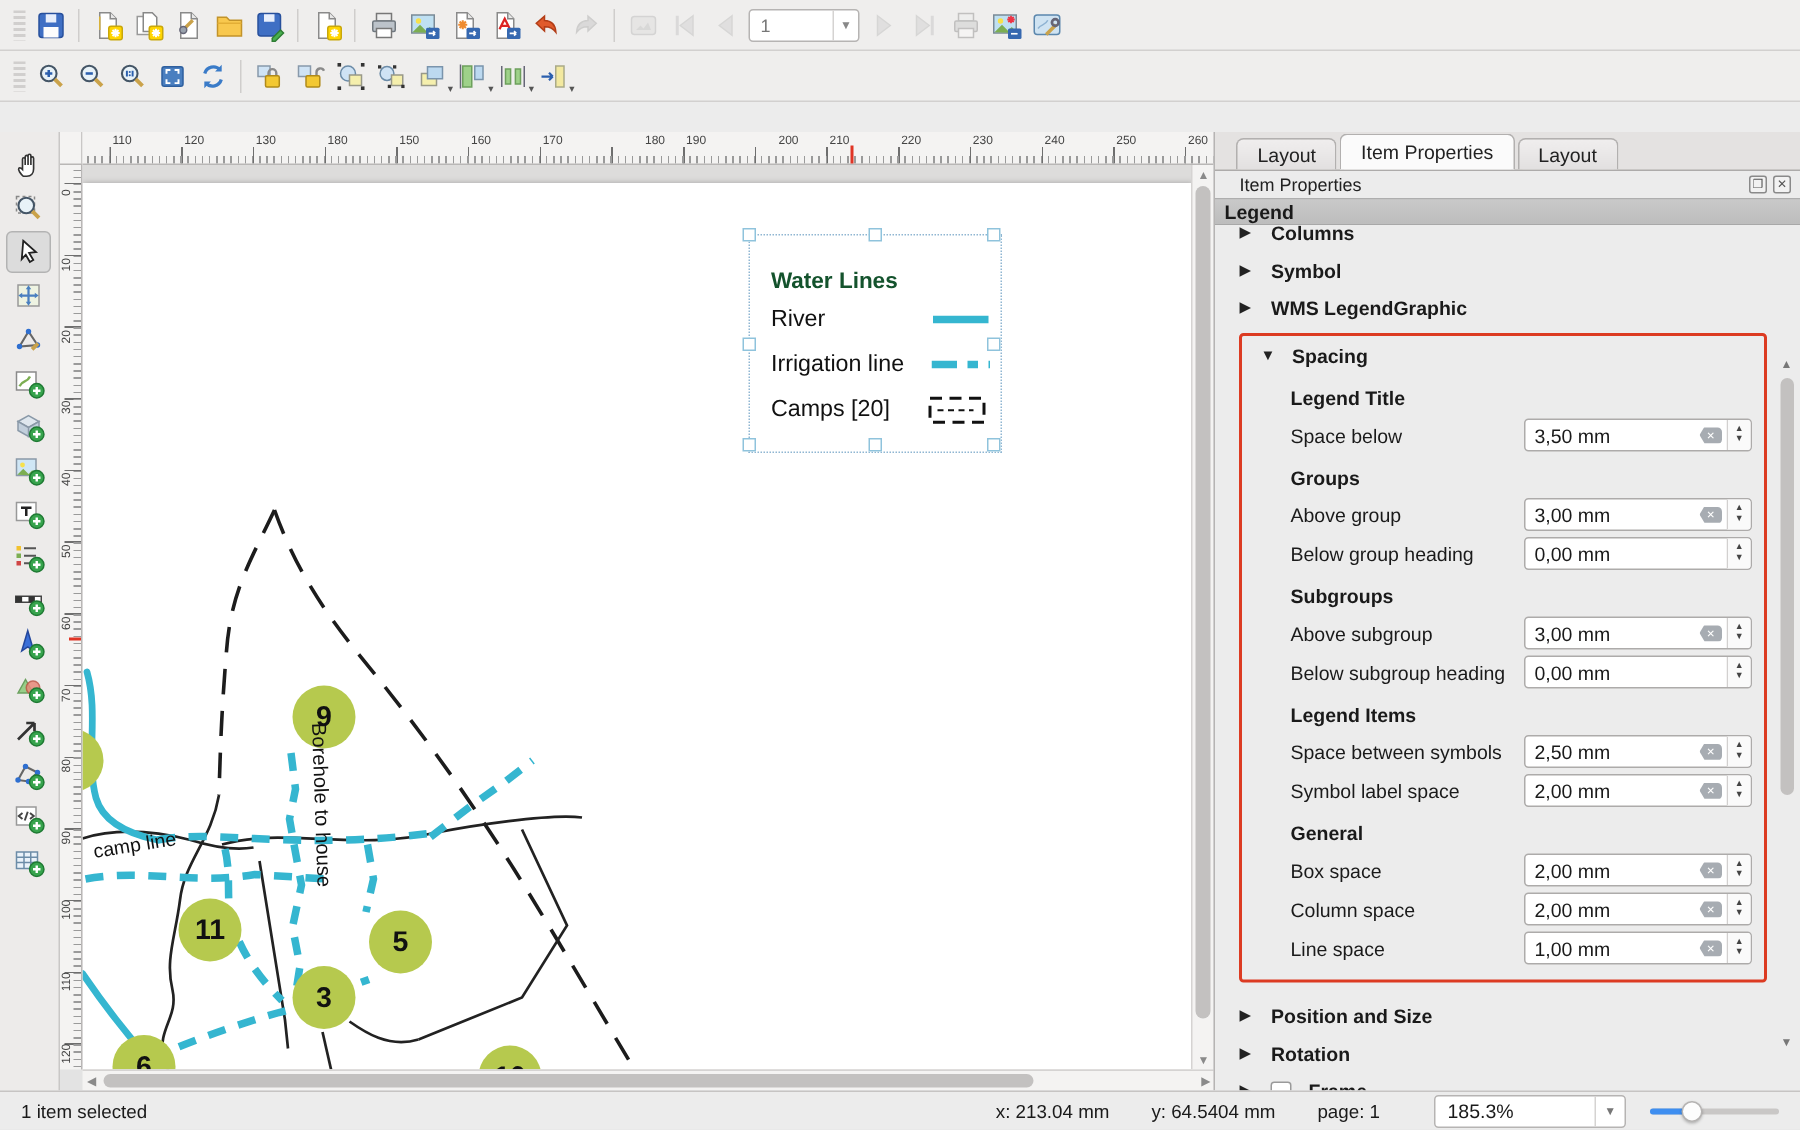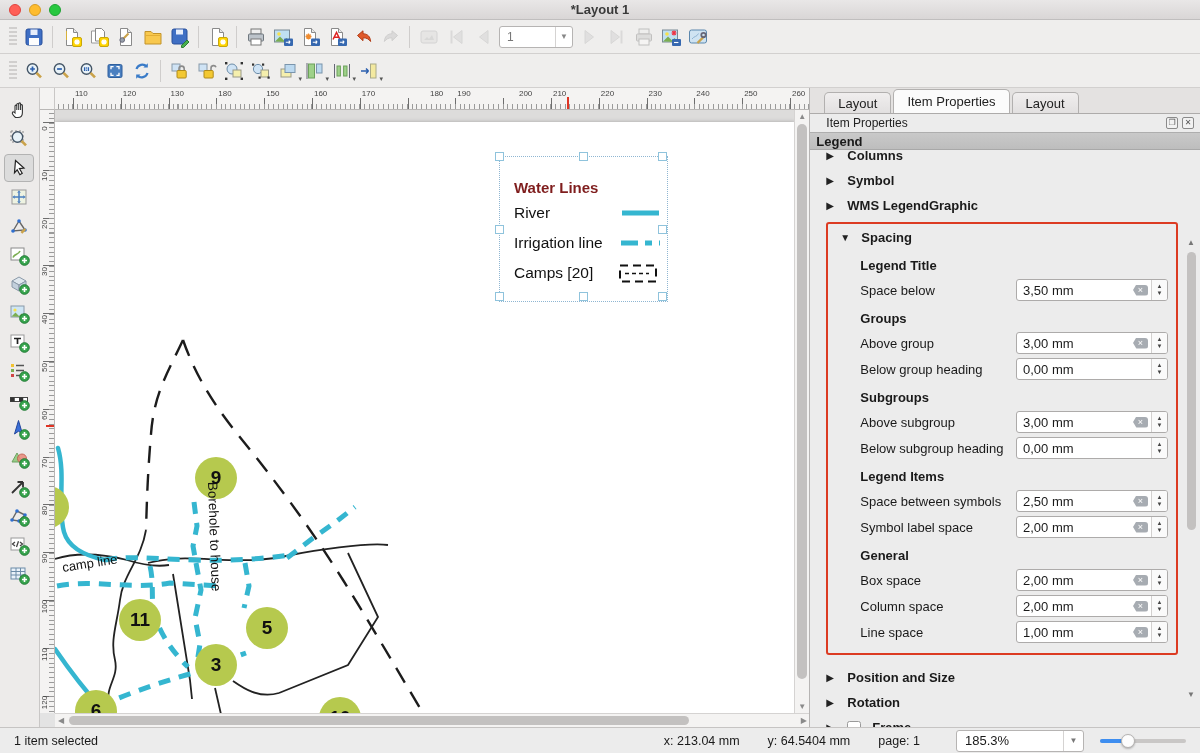--- a/index.html
+++ b/index.html
@@ -62,21 +62,21 @@
 
   .vscroll { position:absolute; right:0; top:22px; width:15px; height:603px; background:#f4f3f2; border-left:1px solid #d5d3d2; }
   .vscroll .thumb { position:absolute; left:2px; width:10px; border-radius:5px; background:#c3c1c0; }
   .hscroll { position:absolute; left:15px; bottom:0; width:755px; height:14px; background:#f4f3f2; border-top:1px solid #d5d3d2; }
   .hscroll .thumb { position:absolute; top:2px; height:9px; border-radius:5px; background:#c3c1c0; }
   .sarrow { position:absolute; font-size:8px; color:#8a8a8a; top:2px; }
 
   
   .legend-box { position:absolute; left:445px; top:47px; width:167px; height:144px; background:#fff;
     outline:1px dotted #8fb6d2; }
-  .legend-title { position:absolute; left:14px; top:22px; font-size:15px; font-weight:600; color:#7f1d1d; }
+  .legend-title { position:absolute; left:14px; top:22px; font-size:15px; font-weight:600; color:#14532d; }
   .legend-row { position:absolute; left:14px; width:146px; height:24px; display:flex; align-items:center; }
   .legend-row .lab { font-size:15.5px; color:#111; flex:1; }
   .handle { position:absolute; width:9px; height:9px; background:#fff; border:1.5px solid #8fc3dc; }
 
   
   .rpanel { width:391px; background:#ececec; border-left:1px solid #b6b4b3; display:flex; flex-direction:column; position:relative; }
   .tabbar { height:26px; background:#e4e2e1; border-bottom:1px solid #adabaa; display:flex; align-items:flex-end; padding-left:14px; gap:2px; }
   .tab { height:21px; padding:0 13px; font-size:13px; color:#222; background:linear-gradient(#f0eeee,#e2e0e0);
     border:1px solid #b2b0af; border-bottom:none; border-radius:5px 5px 0 0; display:flex; align-items:center; }
   .tab.active { background:#fbfbfb; height:24px; }
@@ -116,28 +116,20 @@
   .slider { position:relative; width:86px; height:14px; }
   .slider .track { position:absolute; top:5.5px; left:0; right:0; height:3.5px; border-radius:2px; background:#c9c7c6; }
   .slider .fill { position:absolute; top:5.5px; left:0; width:27px; height:3.5px; border-radius:2px; background:#3e8ef0; }
   .slider .knob { position:absolute; top:0; left:21px; width:14px; height:14px; border-radius:50%; background:#fdfdfd; border:1px solid #b5b3b2; box-shadow:0 1px 2px rgba(0,0,0,.25); }
 </style>
 </head>
 <body>
 
 <div id="app">
 
-  <div class="titlebar">
-    <div class="lights">
-      <span class="light red"></span>
-      <span class="light yellow"></span>
-      <span class="light green"></span>
-    </div>
-    <div class="wintitle">*Layout 1</div>
-  </div>
 
   <div class="tbrow" id="toolbar-main">
       <div class="grip"></div>
       <div class="tbtn">
         <svg viewBox="0 0 22 22" width="22" height="22">
           <rect x="3" y="3" width="16" height="16" rx="2" fill="#3f6fc4" stroke="#28509c"></rect>
           <rect x="7.5" y="3.5" width="7" height="5.5" fill="#e7eefb"></rect>
           <rect x="6" y="12" width="10" height="7" fill="#fdfdfd"></rect>
         </svg>
       </div>

